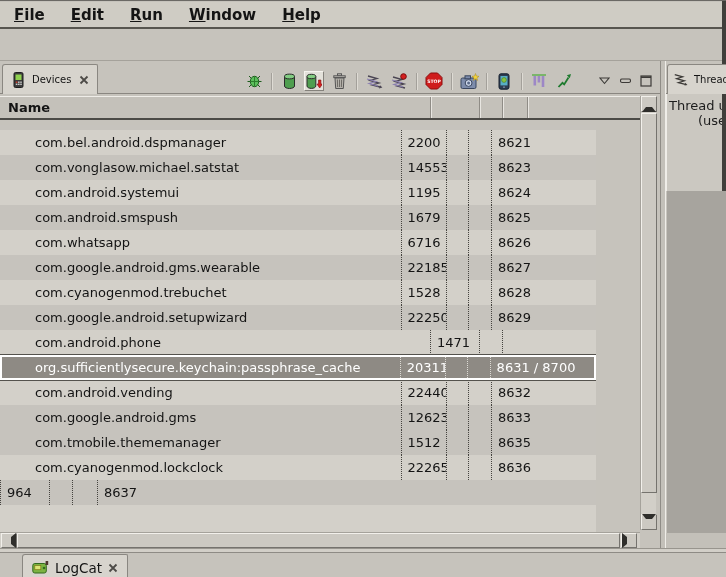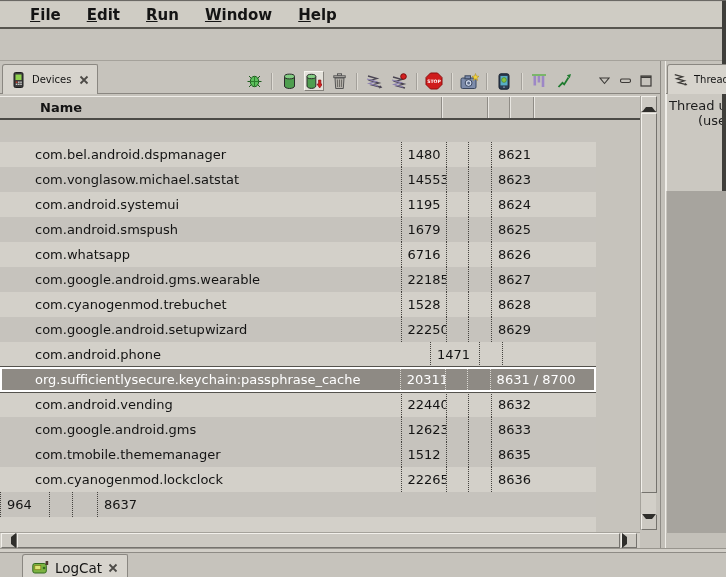--- a/index.html
+++ b/index.html
@@ -4,21 +4,21 @@
 <style>
   * { margin:0; padding:0; box-sizing:border-box; }
   html,body { background:#9a9792; }
   .screen {
     position:relative; width:726px; height:577px; overflow:hidden;
     background:#c6c3bc; font-family:"DejaVu Sans","Liberation Sans",sans-serif;
     color:#141414; border-top:1px solid #6b6965;
   }
   
   .menubar { position:absolute; left:0; top:1px; width:726px; height:25px;
-    background:#cfccc4; display:flex; align-items:center; padding-left:24px; gap:14px;
+    background:#cfccc4; display:flex; align-items:center; padding-left:8px; gap:14px;
     font-size:15px; font-weight:600; }
   .menubar .menu-item { padding:1px 6px; cursor:default; }
   .menubar u { text-decoration:underline; }
   .menusep { position:absolute; left:0; top:26px; width:726px; height:2px; background:#57554f; }
   .blankbar { position:absolute; left:0; top:28px; width:726px; height:31px; background:#c6c3bc; }
   .viewtopline { position:absolute; left:0; top:59px; width:726px; height:1px; background:#a5a29b; }
 
   
   .devices-view { position:absolute; left:0; top:60px; width:660px; height:487px; }
   .tabbar { position:absolute; left:0; top:0; width:660px; height:33px; background:#c6c3bc; }
@@ -29,29 +29,29 @@
   .tab .close { display:flex; align-items:center; margin-left:2px; }
   .view-toolbar { position:absolute; right:6px; bottom:3px; display:flex; align-items:center; gap:5px; z-index:2; }
   .tsep { width:1px; height:17px; background:#a3a09a; box-shadow:1px 0 0 #dedbd4; margin:0 2px; }
   .tbtn { width:20px; height:20px; display:flex; align-items:center; justify-content:center; }
   .tbtn.hl { background:#e3e1da; border:1px solid; border-color:#f6f4ef #84817b #84817b #f6f4ef; }
   .tbtn.winbtn { width:16px; }
   .tgap { width:12px; }
 
   
   .theader { position:absolute; left:0; top:35px; width:640px; height:24px; background:#c4c1ba;
-    border-top:1px solid #efede8; border-bottom:2px solid #4b4a46; display:flex; font-size:13px;padding-left:32px; }
+    border-top:1px solid #efede8; border-bottom:2px solid #4b4a46; display:flex; font-size:13px; }
   .hcell { height:100%; display:flex; align-items:center; }
   .hcell.name { width:430px; padding-left:8px; font-weight:600; }
   .hcell.pid  { width:49px;  border-left:1px solid #8f8c86; box-shadow:inset 1px 0 0 #e8e6e1; }
   .hcell.c3   { width:23px;  border-left:1px solid #8f8c86; box-shadow:inset 1px 0 0 #e8e6e1; }
   .hcell.c4   { width:25px;  border-left:1px solid #8f8c86; box-shadow:inset 1px 0 0 #e8e6e1; }
   .hcell.port { width:113px; border-left:1px solid #8f8c86; box-shadow:inset 1px 0 0 #e8e6e1; }
 
-  .tbody { position:absolute; left:0; top:76px; width:596px; height:409px; overflow:hidden; background:#d3d0c9; }
+  .tbody { position:absolute; left:0; top:64px; width:596px; height:409px; overflow:hidden; background:#d3d0c9; }
   .sliver-top { height:5px; background:#c6c3bd; }
   .sliver-bottom { height:4px; background:#d3d0c9; }
   .row { display:flex; height:25px; font-size:13px; align-items:stretch; }
   .row.even { background:#d3d0c9; }
   .row.odd  { background:#c6c3bd; }
   .cell { display:flex; align-items:center; overflow:hidden; white-space:nowrap; }
   .cell.name { width:430px; padding-left:35px; }
   .cell.pid  { width:49px;  padding-left:6px; border-left:1px dotted #45433f; }
   .cell.c3   { width:23px;  border-left:1px dotted #45433f; }
   .cell.c4   { width:25px;  border-left:1px dotted #45433f; }
@@ -266,21 +266,21 @@
       <div class="hcell c3"></div>
       <div class="hcell c4"></div>
       <div class="hcell port"></div>
     </div>
 
     <div class="tbody">
       <div class="sliver-top"></div>
       <div id="rows-container">
           <div class="row even">
     <span class="cell name">com.bel.android.dspmanager</span>
-    <span class="cell pid">1480</span>
+    <span class="cell pid">2200</span>
     <span class="cell c3"></span>
     <span class="cell c4"></span>
     <span class="cell port">8621</span>
   </div>
           <div class="row odd">
     <span class="cell name">com.vonglasow.michael.satstat</span>
     <span class="cell pid">14553</span>
     <span class="cell c3"></span>
     <span class="cell c4"></span>
     <span class="cell port">8623</span>

